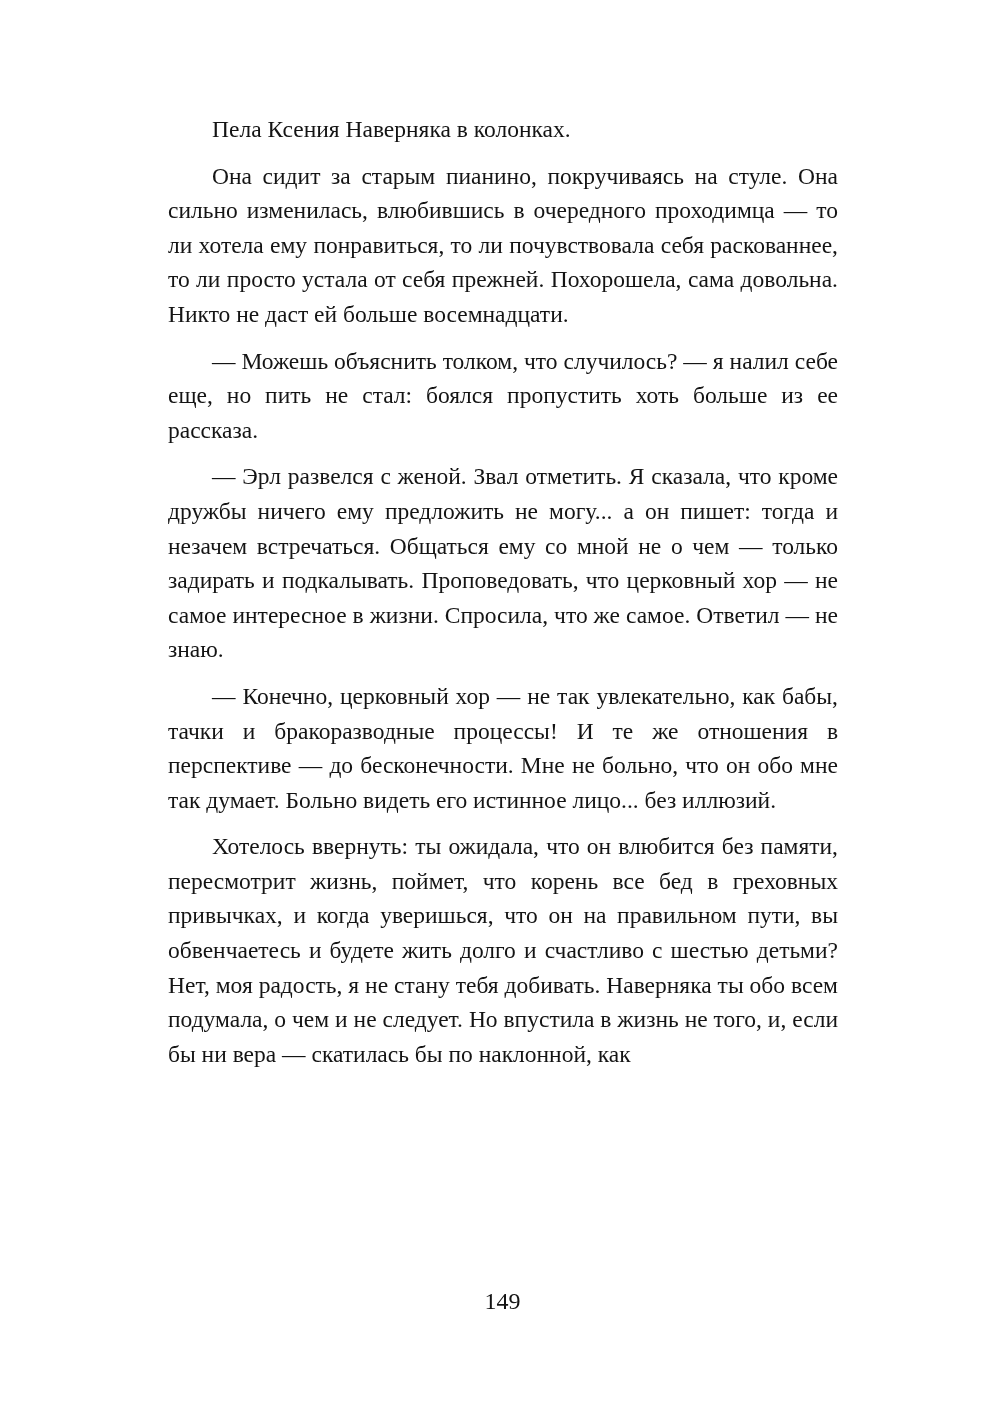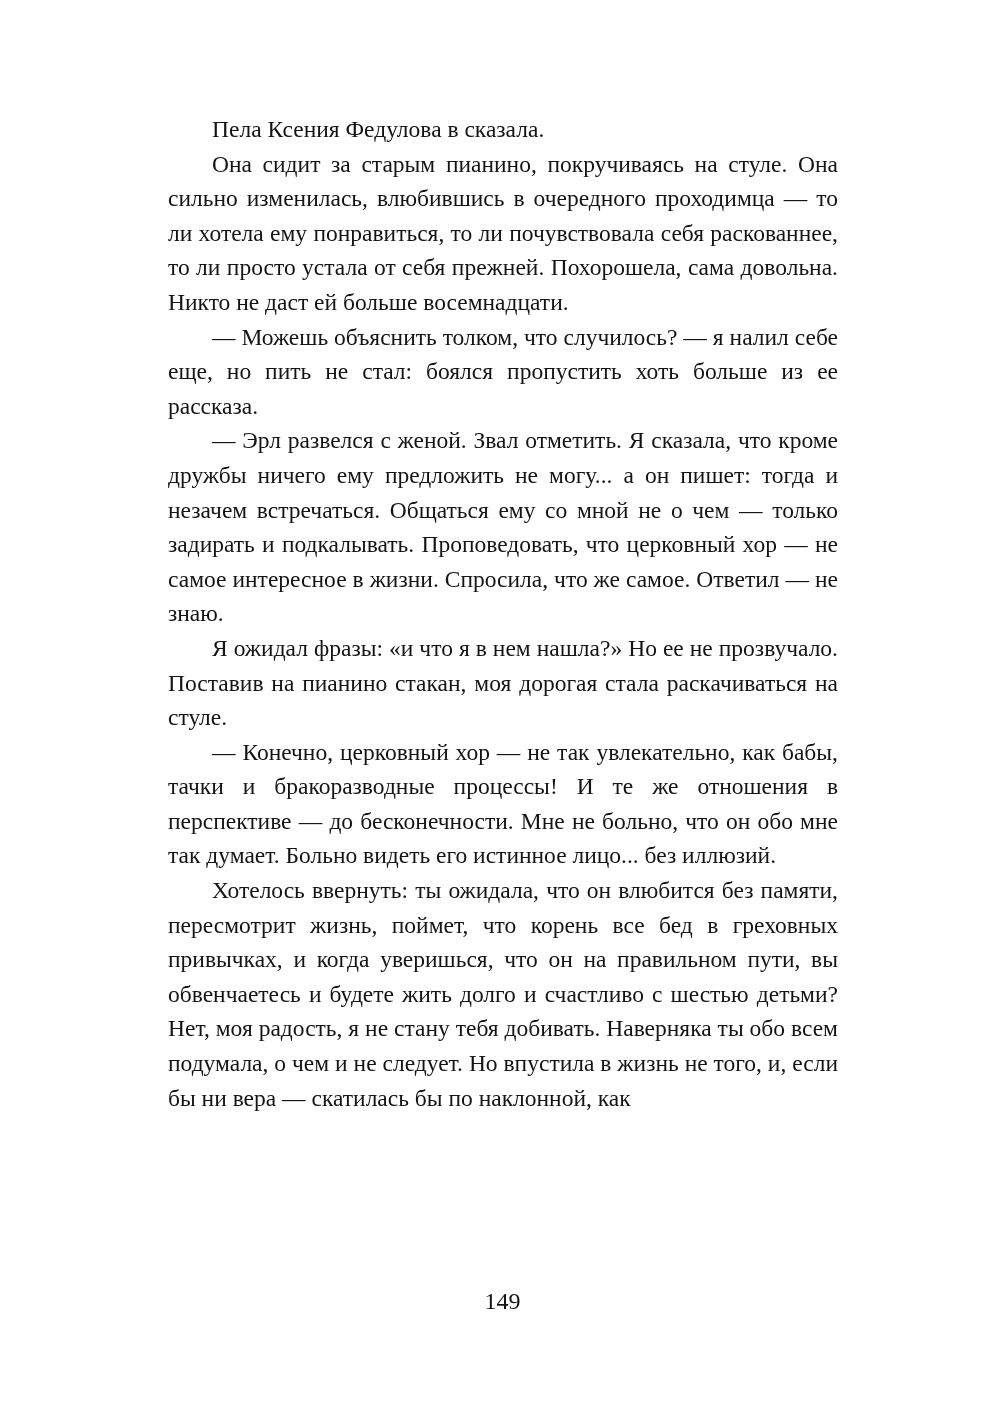--- a/index.html
+++ b/index.html
@@ -27,40 +27,39 @@
     line-height: 34.6px;
     color: #141414;
     text-align: justify;
     text-indent: 44px;
     margin: 0;
     padding: 0;
     -webkit-hyphens: none;
     hyphens: none;
   }
   .para + .para {
-    margin-top: 0;
+    margin-top: 12px;
   }
   #page-number {
     position: absolute;
     left: 0;
     right: 0;
     top: 1288px;
     text-align: center;
     font-family: "Liberation Serif", "DejaVu Serif", serif;
     font-size: 24px;
     color: #141414;
   }
 </style>
 </head>
 <body>
 
 <div id="page">
   <div id="text-column">
-    <p class="para">Пела Ксения Федулова в сказала.</p>
+    <p class="para">Пела Ксения Наверняка в колонках.</p>
     <p class="para">Она сидит за старым пианино, покручиваясь на стуле. Она сильно изменилась, влюбившись в очередного проходимца — то ли хотела ему понравиться, то ли почувствовала себя раскованнее, то ли просто устала от себя прежней. Похорошела, сама довольна. Никто не даст ей больше восемнадцати.</p>
     <p class="para">— Можешь объяснить толком, что случилось? — я налил себе еще, но пить не стал: боялся пропустить хоть больше из ее рассказа.</p>
     <p class="para">— Эрл развелся с женой. Звал отметить. Я сказала, что кроме дружбы ничего ему предложить не могу... а он пишет: тогда и незачем встречаться. Общаться ему со мной не о чем — только задирать и подкалывать. Проповедовать, что церковный хор — не самое интересное в жизни. Спросила, что же самое. Ответил — не знаю.</p>
-    <p class="para">Я ожидал фразы: «и что я в нем нашла?» Но ее не прозвучало. Поставив на пианино стакан, моя дорогая стала раскачиваться на стуле.</p>
     <p class="para">— Конечно, церковный хор — не так увлекательно, как бабы, тачки и бракоразводные процессы! И те же отношения в перспективе — до бесконечности. Мне не больно, что он обо мне так думает. Больно видеть его истинное лицо... без иллюзий.</p>
     <p class="para">Хотелось ввернуть: ты ожидала, что он влюбится без памяти, пересмотрит жизнь, поймет, что корень все бед в греховных привычках, и когда уверишься, что он на правильном пути, вы обвенчаетесь и будете жить долго и счастливо с шестью детьми? Нет, моя радость, я не стану тебя добивать. Наверняка ты обо всем подумала, о чем и не следует. Но впустила в жизнь не того, и, если бы ни вера — скатилась бы по наклонной, как</p>
   </div>
   <div id="page-number">149</div>
 </div>
 
 </body></html>

